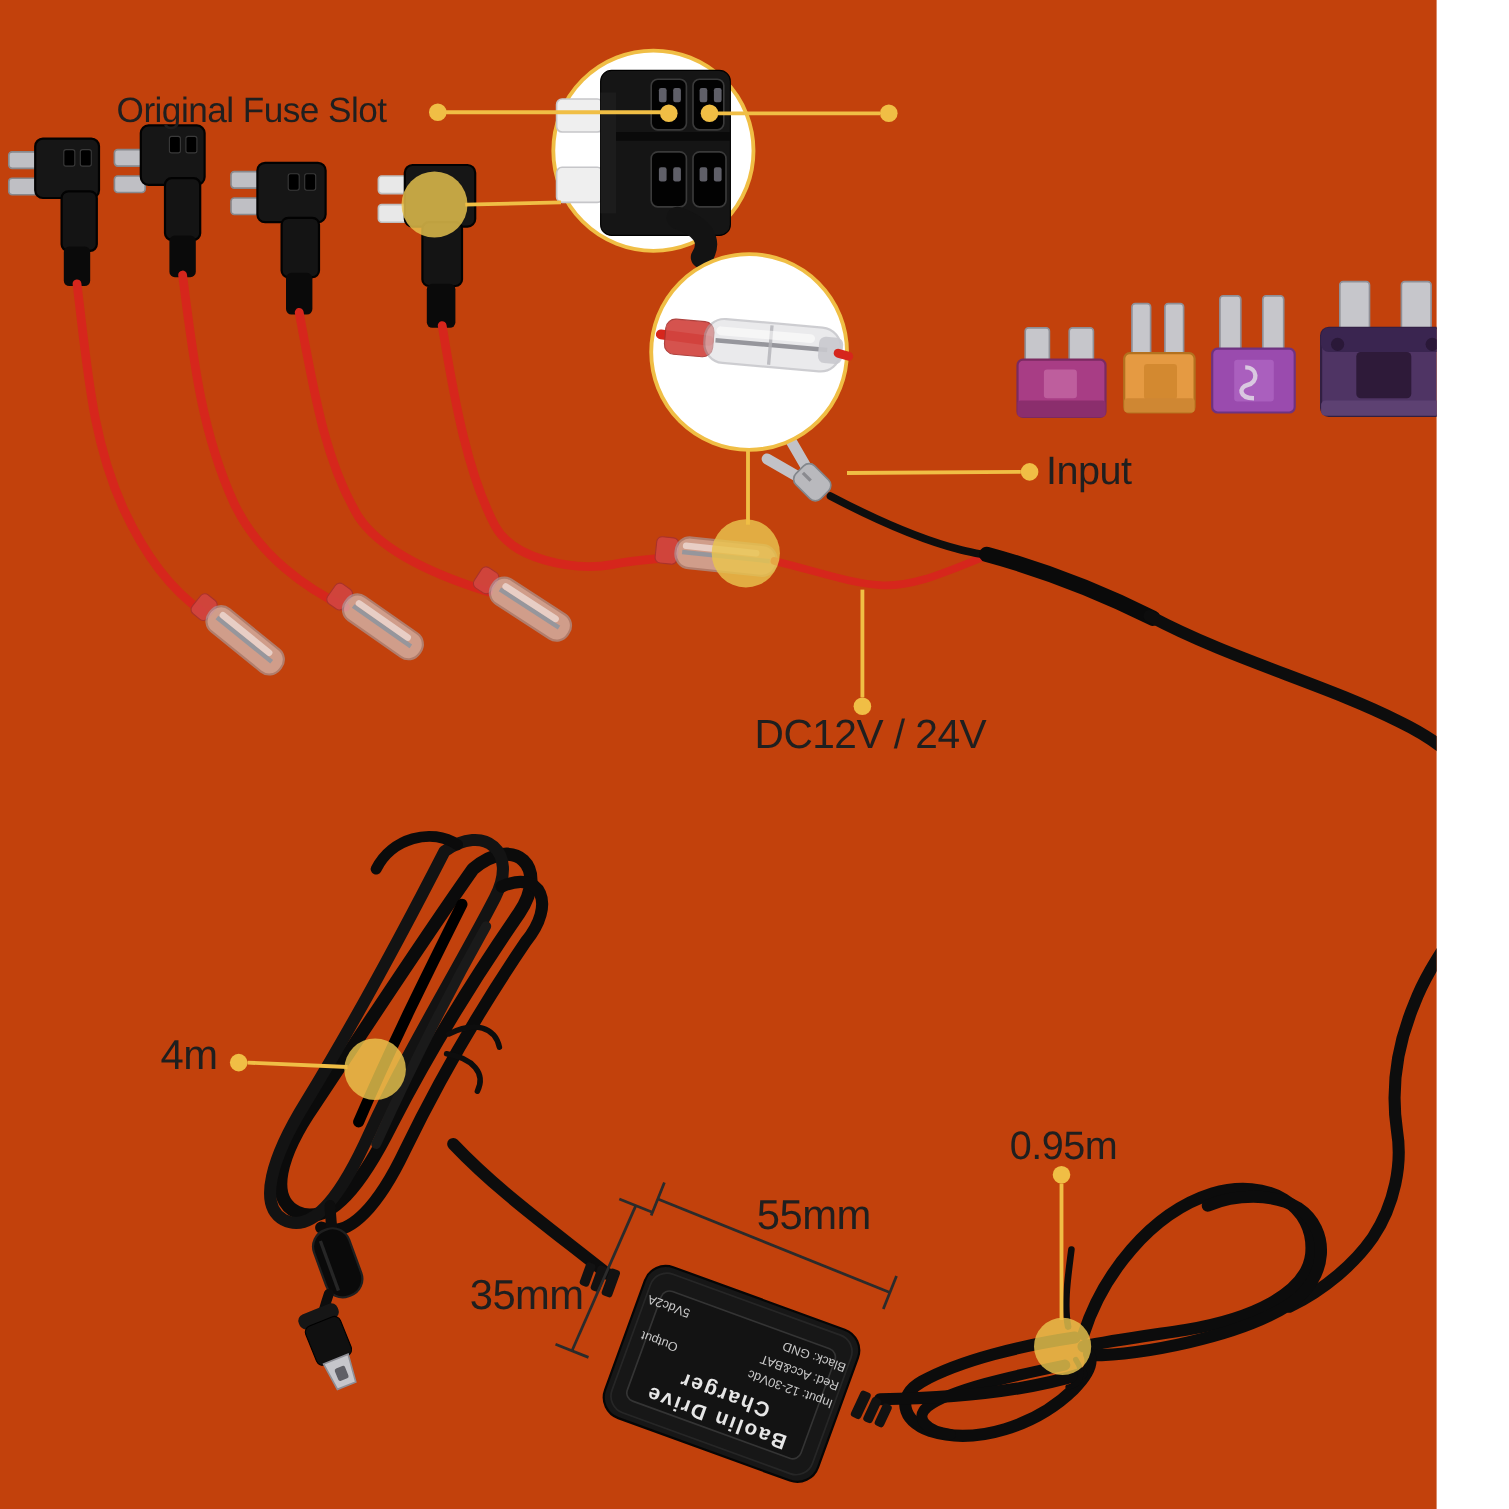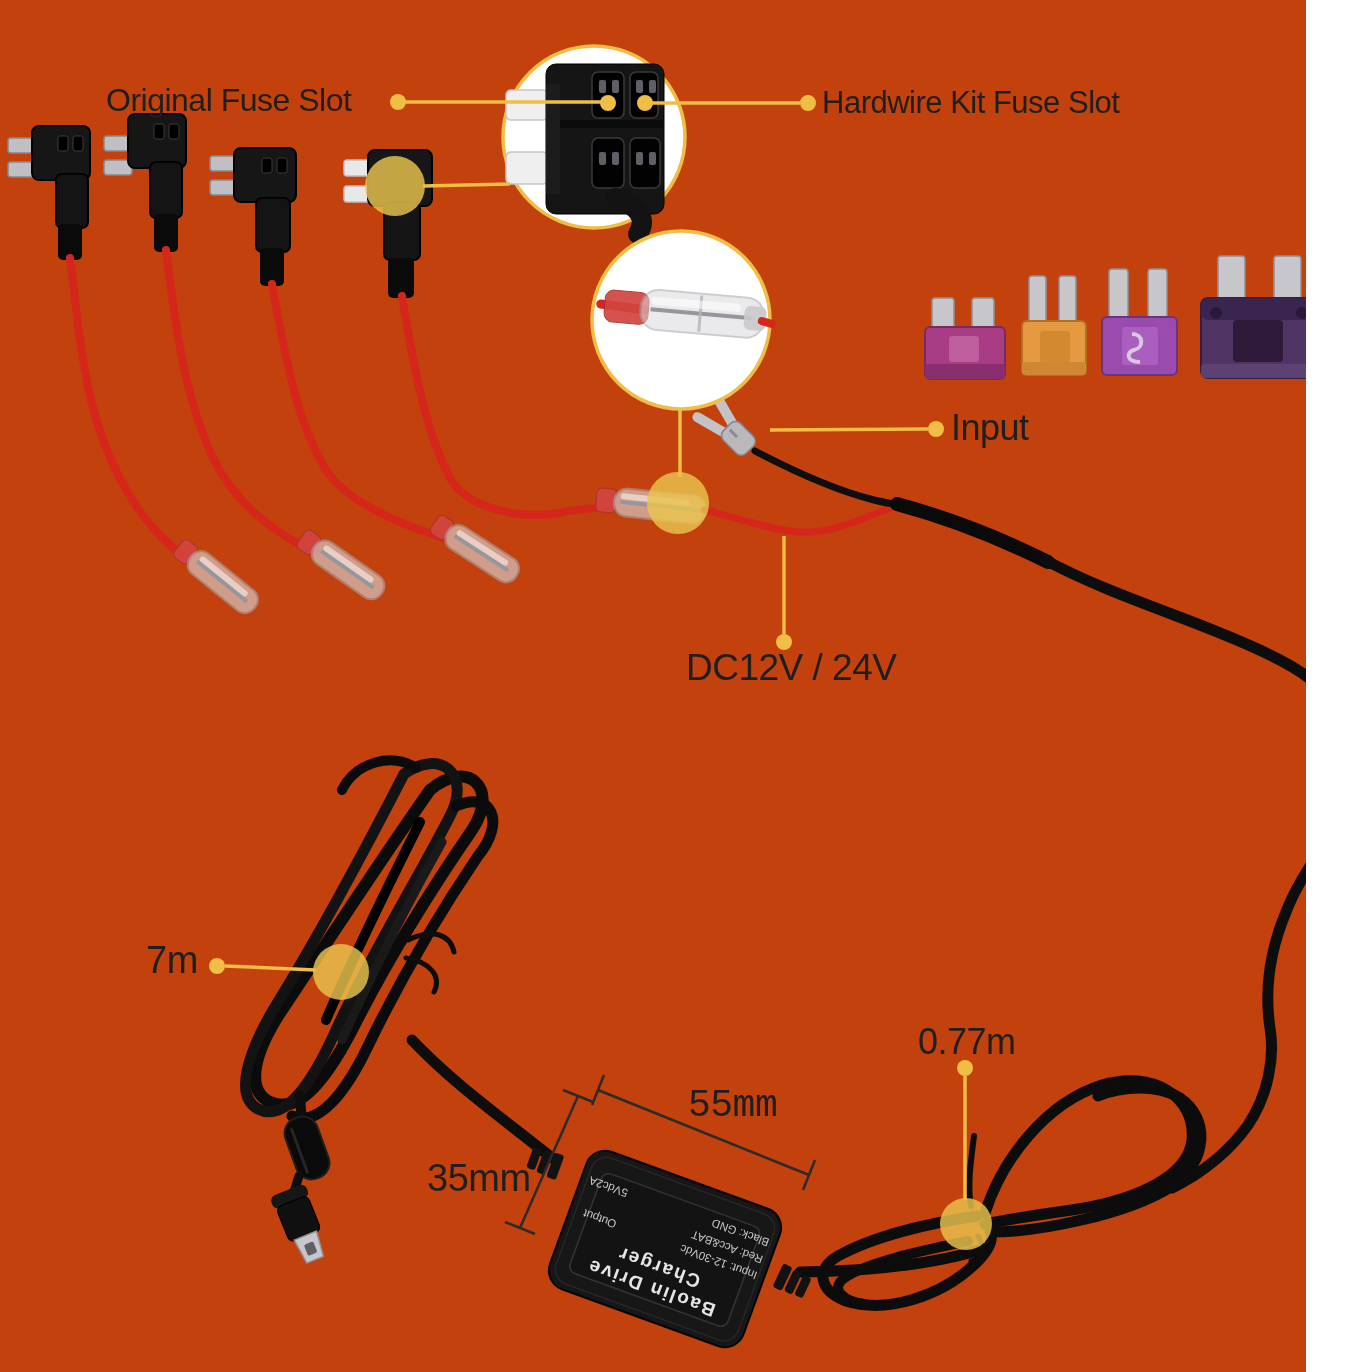--- a/index.html
+++ b/index.html
@@ -11,21 +11,21 @@
   .lbl{
     position:absolute;color:#1f1f1f;white-space:nowrap;line-height:1.05;
     font-family:"Liberation Sans","DejaVu Sans",sans-serif;letter-spacing:-0.5px;
   }
   .lbl-original{left:106px;top:84px;font-size:32px;}
   .lbl-hardwire{left:822px;top:87px;font-size:31px;}
   .lbl-ground{left:951px;top:409px;font-size:36px;}
   .lbl-dc{left:686px;top:649px;font-size:37px;text-align:right;}
   .lbl-2m{left:146px;top:941px;font-size:38px;}
   .lbl-095m{left:918px;top:1023px;font-size:36px;}
-  .lbl-55mm{left:688px;top:1086px;font-size:38px;font-family:Liberation Mono, monospace;}
+  .lbl-55mm{left:688px;top:1086px;font-size:38px;}
   .lbl-35mm{left:427px;top:1159px;font-size:38px;}
   .charger-label{
     position:absolute;left:556px;top:1192px;width:218px;height:116px;
     transform:rotate(200deg);display:flex;flex-direction:column;justify-content:center;
     gap:6px;color:#d6d6d6;
   }
   .cl-title{font-size:19px;font-weight:bold;letter-spacing:2px;color:#e6e6e6;text-align:center;}
   .cl-row{display:flex;justify-content:space-between;padding:0 14px;font-size:11.5px;line-height:1.5;color:#c9c9c9;}
   .cl-col{display:flex;flex-direction:column;}
   .cl-col2{display:flex;flex-direction:column;justify-content:space-between;padding-bottom:2px;}
@@ -270,25 +270,24 @@
     <circle cx="398" cy="102" r="8"></circle>
     <circle cx="808" cy="103" r="8"></circle>
     <circle cx="936" cy="429" r="8"></circle>
     <circle cx="784" cy="642" r="8"></circle>
     <circle cx="217" cy="966" r="8"></circle>
     <circle cx="965" cy="1068" r="8"></circle>
   </g>
 </svg>
 
   <div class="lbl lbl-original">Original Fuse Slot</div>
-  <div class="lbl lbl-hardwire">Hardwire Kit Fuse Slot</div>
   <div class="lbl lbl-ground">Input</div>
   <div class="lbl lbl-dc">DC12V / 24V</div>
-  <div class="lbl lbl-2m">7m</div>
-  <div class="lbl lbl-095m">0.77m</div>
+  <div class="lbl lbl-2m">4m</div>
+  <div class="lbl lbl-095m">0.95m</div>
   <div class="lbl lbl-55mm">55mm</div>
   <div class="lbl lbl-35mm">35mm</div>
 
   <div class="charger-label">
     <div class="cl-title">Baolin Drive Charger</div>
     <div class="cl-row">
       <div class="cl-col">
         <div>Input: 12-30Vdc</div>
         <div>Red: Acc&amp;BAT</div>
         <div>Black: GND</div>

